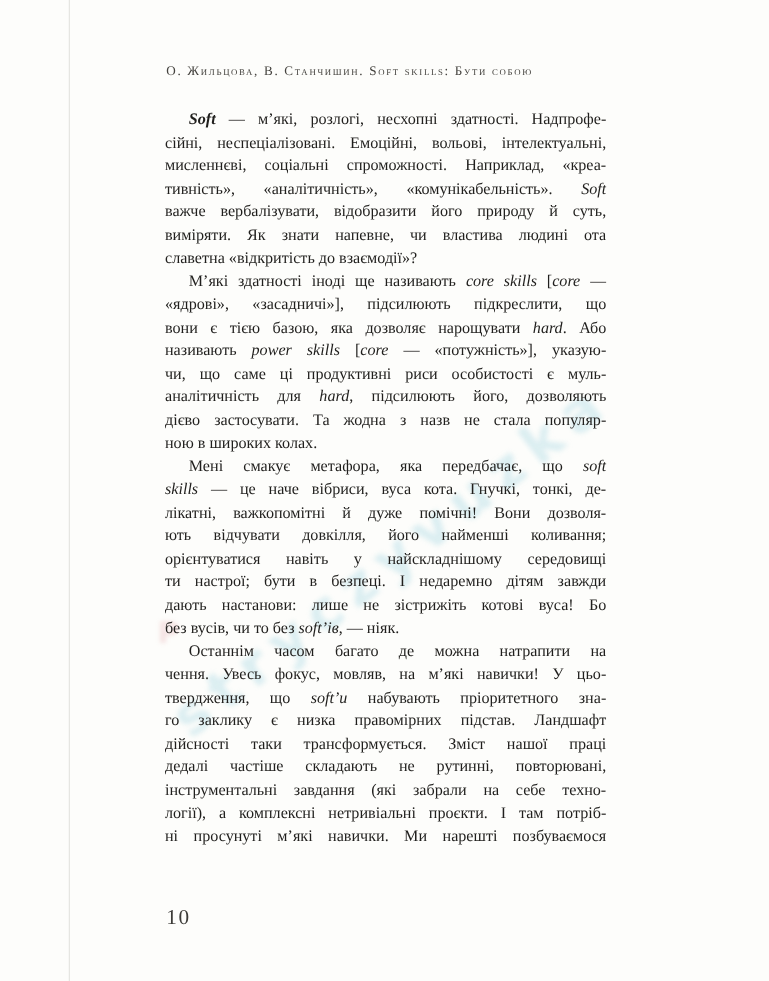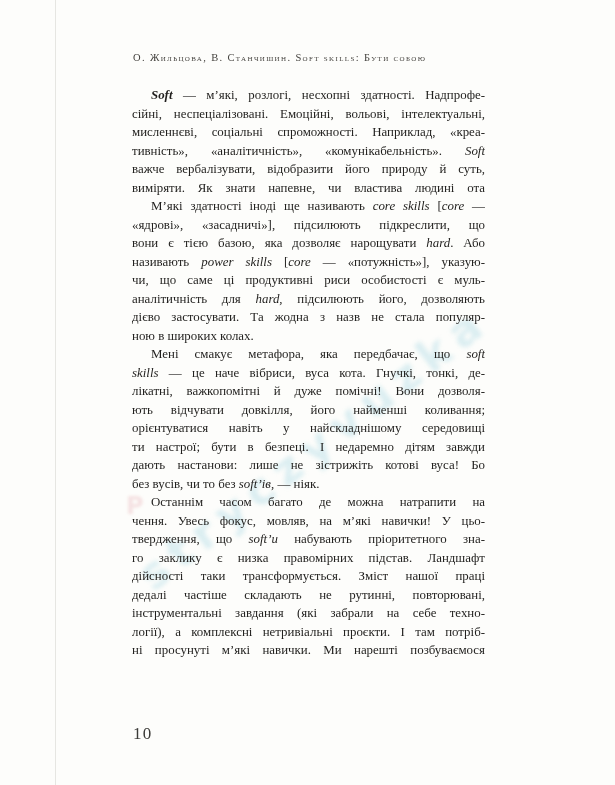--- a/index.html
+++ b/index.html
@@ -55,20 +55,21 @@
   <div class="watermark wm1">stryczyvuzka</div>
   <div class="watermark wm2">Р</div>
   <div class="running-head">О. Жильцова, В. Станчишин. Soft skills: Бути собою</div>
   <div class="text-block" id="text-block">
       <div class="line indent"><span class="bi">Soft</span><span> — мʼякі, розлогі, несхопні здатності. Надпрофе-</span></div>
       <div class="line"><span>сійні, неспеціалізовані. Емоційні, вольові, інтелектуальні,</span></div>
       <div class="line"><span>мисленнєві, соціальні спроможності. Наприклад, «креа-</span></div>
       <div class="line"><span>тивність», «аналітичність», «комунікабельність». </span><span class="i">Soft</span></div>
       <div class="line"><span>важче вербалізувати, відобразити його природу й суть,</span></div>
       <div class="line"><span>виміряти. Як знати напевне, чи властива людині ота</span></div>
+      <div class="line end"><span>славетна «відкритість до взаємодії»?</span></div>
       <div class="line indent"><span>Мʼякі здатності іноді ще називають </span><span class="i">core skills</span><span> [</span><span class="i">core</span><span> —</span></div>
       <div class="line"><span>«ядрові», «засадничі»], підсилюють підкреслити, що</span></div>
       <div class="line"><span>вони є тією базою, яка дозволяє нарощувати </span><span class="i">hard</span><span>. Або</span></div>
       <div class="line"><span>називають </span><span class="i">power skills</span><span> [</span><span class="i">core</span><span> — «потужність»], указую-</span></div>
       <div class="line"><span>чи, що саме ці продуктивні риси особистості є муль-</span></div>
       <div class="line"><span>аналітичність для </span><span class="i">hard</span><span>, підсилюють його, дозволяють</span></div>
       <div class="line"><span>дієво застосувати. Та жодна з назв не стала популяр-</span></div>
       <div class="line end"><span>ною в широких колах.</span></div>
       <div class="line indent"><span>Мені смакує метафора, яка передбачає, що </span><span class="i">soft</span></div>
       <div class="line"><span class="i">skills</span><span> — це наче вібриси, вуса кота. Гнучкі, тонкі, де-</span></div>

